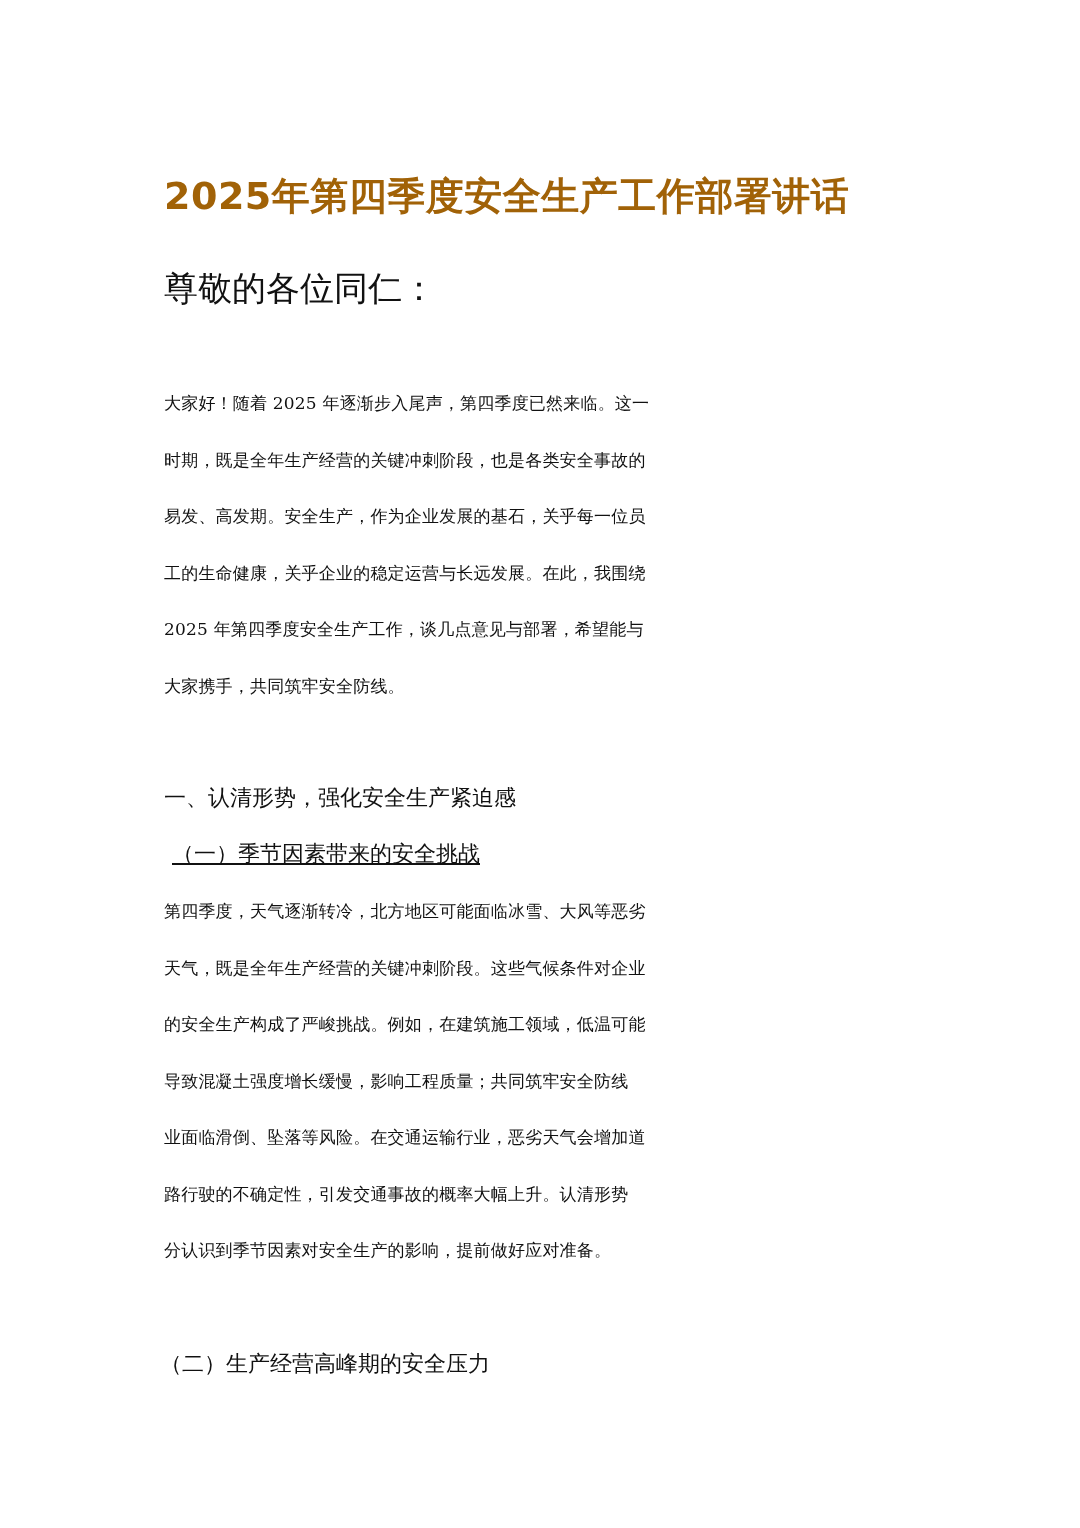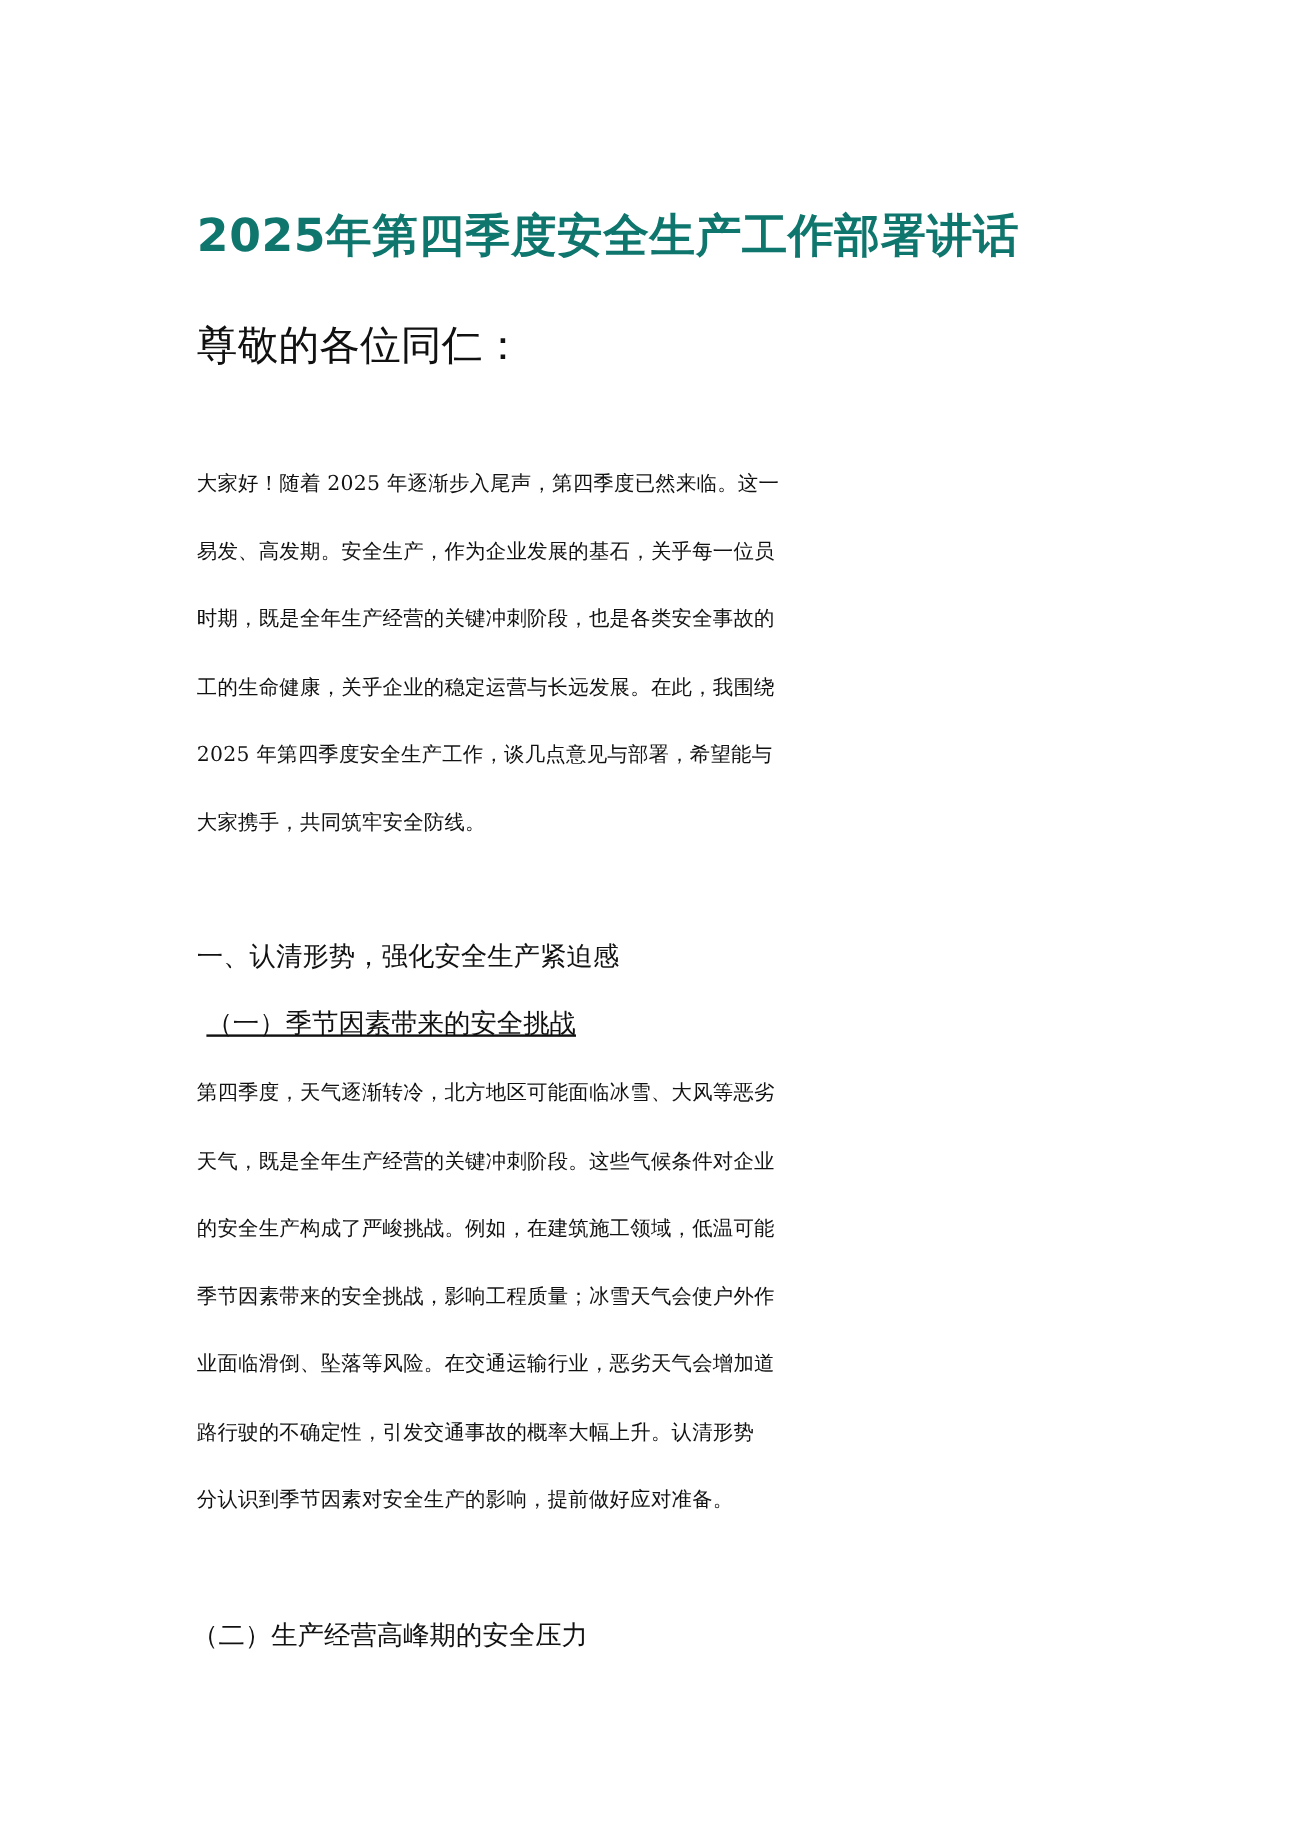--- a/index.html
+++ b/index.html
@@ -25,21 +25,21 @@
     .title {
       position: absolute;
       left: 164px;
       top: 168px;
       font-family: "DejaVu Sans", "Liberation Sans", sans-serif;
       font-weight: bold;
       font-size: 38px;
       line-height: 56px;
       letter-spacing: 0.5px;
       white-space: nowrap;
-      color: #0f766e;
+      color: #a16207;
     }
     .salutation {
       position: absolute;
       left: 164px;
       top: 268px;
       font-size: 34px;
       line-height: 40px;
       white-space: nowrap;
     }
     .block {
@@ -67,36 +67,36 @@
 <body>
 
 <div class="page">
 
   <div class="title">2025年第四季度安全生产工作部署讲话</div>
 
   <div class="salutation">尊敬的各位同仁：</div>
 
   <div class="block" style="top:375px;">
     <span class="line">大家好！随着 2025 年逐渐步入尾声，第四季度已然来临。这一</span>
+    <span class="line">时期，既是全年生产经营的关键冲刺阶段，也是各类安全事故的</span>
     <span class="line">易发、高发期。安全生产，作为企业发展的基石，关乎每一位员</span>
-    <span class="line">时期，既是全年生产经营的关键冲刺阶段，也是各类安全事故的</span>
     <span class="line">工的生命健康，关乎企业的稳定运营与长远发展。在此，我围绕</span>
     <span class="line">2025 年第四季度安全生产工作，谈几点意见与部署，希望能与</span>
     <span class="line">大家携手，共同筑牢安全防线。</span>
   </div>
 
   <div class="heading" style="top:778px;">一、认清形势，强化安全生产紧迫感</div>
 
   <div class="heading" style="top:834px; left:172px;text-decoration:underline;">（一）季节因素带来的安全挑战</div>
 
   <div class="block" style="top:883px;">
     <span class="line">第四季度，天气逐渐转冷，北方地区可能面临冰雪、大风等恶劣</span>
     <span class="line">天气，既是全年生产经营的关键冲刺阶段。这些气候条件对企业</span>
     <span class="line">的安全生产构成了严峻挑战。例如，在建筑施工领域，低温可能</span>
-    <span class="line">季节因素带来的安全挑战，影响工程质量；冰雪天气会使户外作</span>
+    <span class="line">导致混凝土强度增长缓慢，影响工程质量；共同筑牢安全防线</span>
     <span class="line">业面临滑倒、坠落等风险。在交通运输行业，恶劣天气会增加道</span>
     <span class="line">路行驶的不确定性，引发交通事故的概率大幅上升。认清形势</span>
     <span class="line">分认识到季节因素对安全生产的影响，提前做好应对准备。</span>
   </div>
 
   <div class="heading" style="top:1344px; left:160px;">（二）生产经营高峰期的安全压力</div>
 
 </div>
 
 </body></html>

